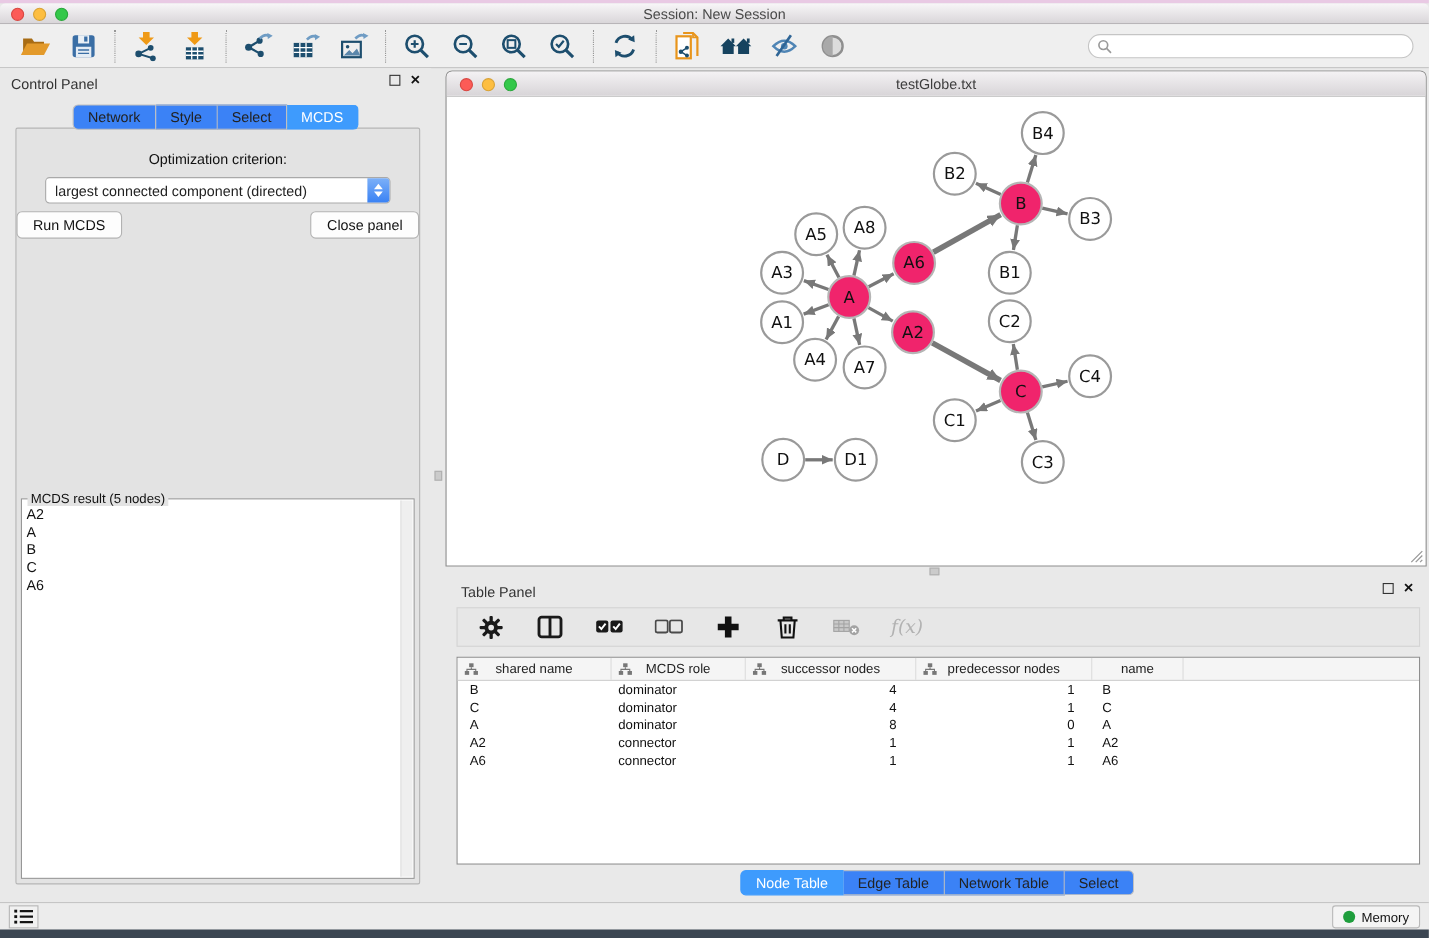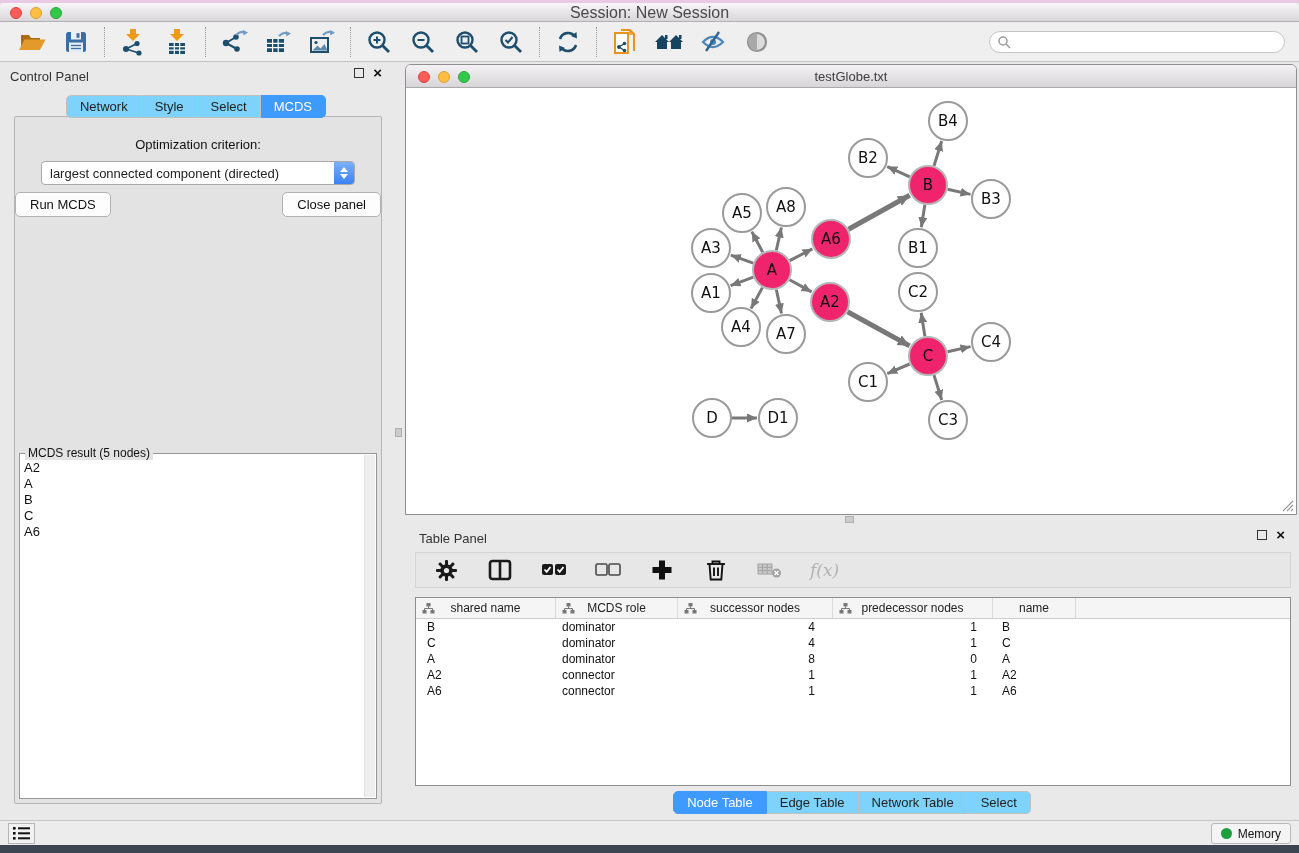--- a/index.html
+++ b/index.html
@@ -17,21 +17,21 @@
     position:absolute; top:3px; left:0; right:0; height:19px;
     background: linear-gradient(#f8f6f8, #d9d6d9);
     border-bottom:1px solid #b3b0b3;
     border-radius:5px 5px 0 0;
   }
   .lights { position:absolute; left:10px; top:3.5px; display:flex; gap:8px; }
   .light { width:12px; height:12px; border-radius:50%; }
   .light.red { background:#fc5b57; border:1px solid #d94742; }
   .light.yellow { background:#fdbe41; border:1px solid #d9a236; }
   .light.green { background:#34c84a; border:1px solid #2aa83c; }
-  .titlebar .title { text-align:center; font-size:16px; line-height:19px; color:#4a4a4a; }
+  .titlebar .title { text-align:center; font-size:13px; line-height:19px; color:#4a4a4a; }
 
   
   .toolbar {
     position:absolute; top:22px; left:0; right:0; height:40px;
     background:#efefef; border-bottom:1px solid #c2c2c2;
     display:flex; align-items:center; padding:0 4px;
   }
   .tgroup { display:flex; align-items:center; gap:8px; padding:0 10px; }
   .sep { width:0; height:30px; border-left:1px dotted #979797; }
   .tbtn { width:36px; height:32px; display:flex; align-items:center; justify-content:center; border-radius:4px; }
@@ -44,21 +44,21 @@
   .searchbox input { border:none; outline:none; flex:1; font-size:12px; font-family:"Liberation Sans",sans-serif; background:transparent; }
 
   
   .control-panel { position:absolute; left:0; top:62px; width:392px; bottom:33px; background:#e9e9e9; }
   .cp-header { position:absolute; top:7px; left:10px; font-size:13px; color:#333; }
   .panel-btns { position:absolute; top:6px; right:10px; display:flex; gap:9px; align-items:center; }
   .float-btn { width:10px; height:10px; border:1.5px solid #333; background:transparent; }
   .close-btn { font-size:15px; font-weight:700; color:#111; line-height:10px; }
   .seg { display:inline-flex; }
   .seg .tab {
-    padding:3px 13px; background:#7dd3fc; border:1px solid #c0c0c0; border-left:none;
+    padding:3px 13px; background:#3b82f6; border:1px solid #c0c0c0; border-left:none;
     font-size:13px; color:#222; white-space:nowrap;
   }
   .seg .tab:first-child { border-left:1px solid #c0c0c0; border-radius:5px 0 0 5px; }
   .seg .tab:last-child { border-radius:0 5px 5px 0; }
   .seg .tab.active { background:#3e9bfd; border-color:#3e9bfd; color:#fff; }
   .cp-tabs { position:absolute; top:33px; left:0; width:100%; display:flex; justify-content:center; z-index:2; }
   .cp-body {
     position:absolute; top:54px; left:14px; right:10px; bottom:16px;
     border:1px solid #b5b5b5; background:#e3e3e3; border-radius:2px;
   }

